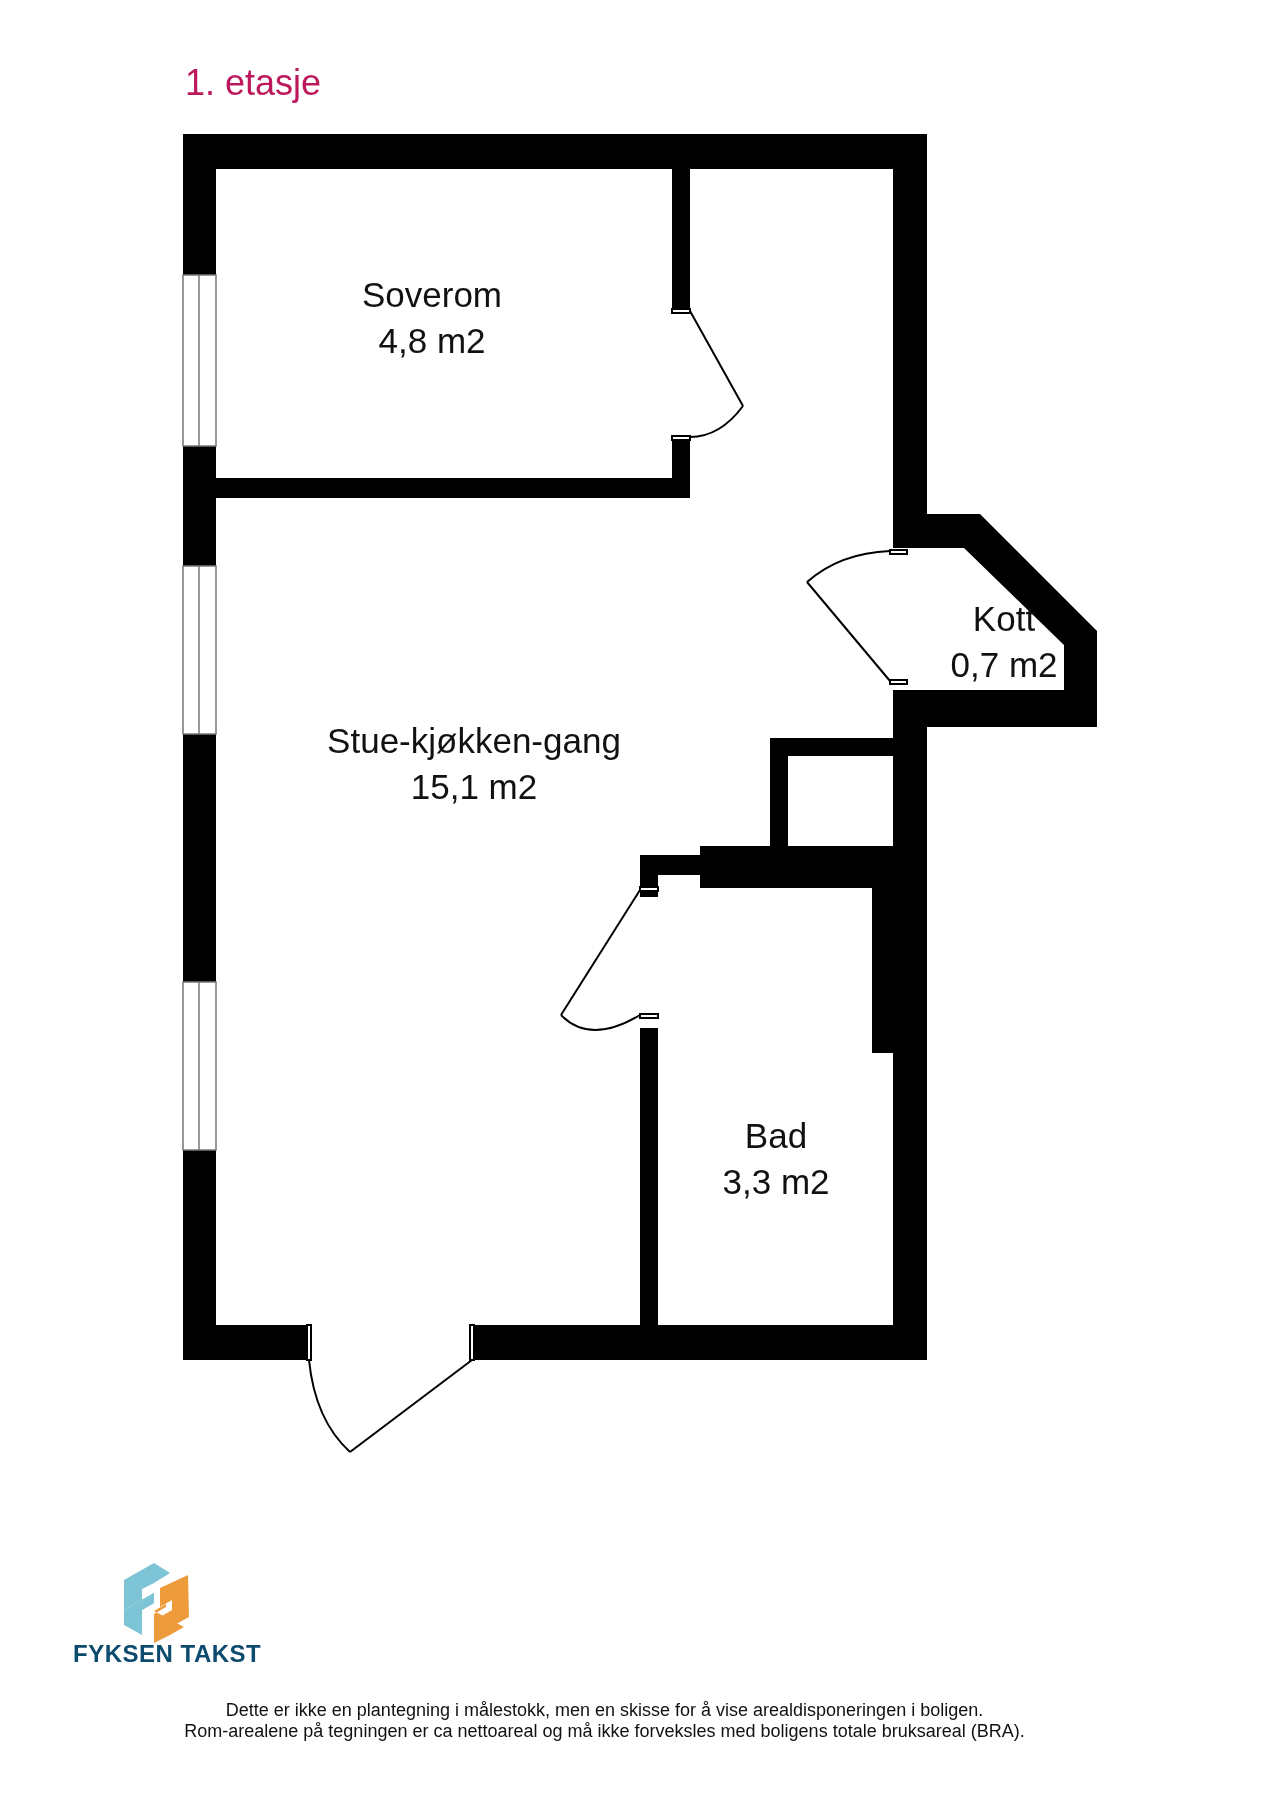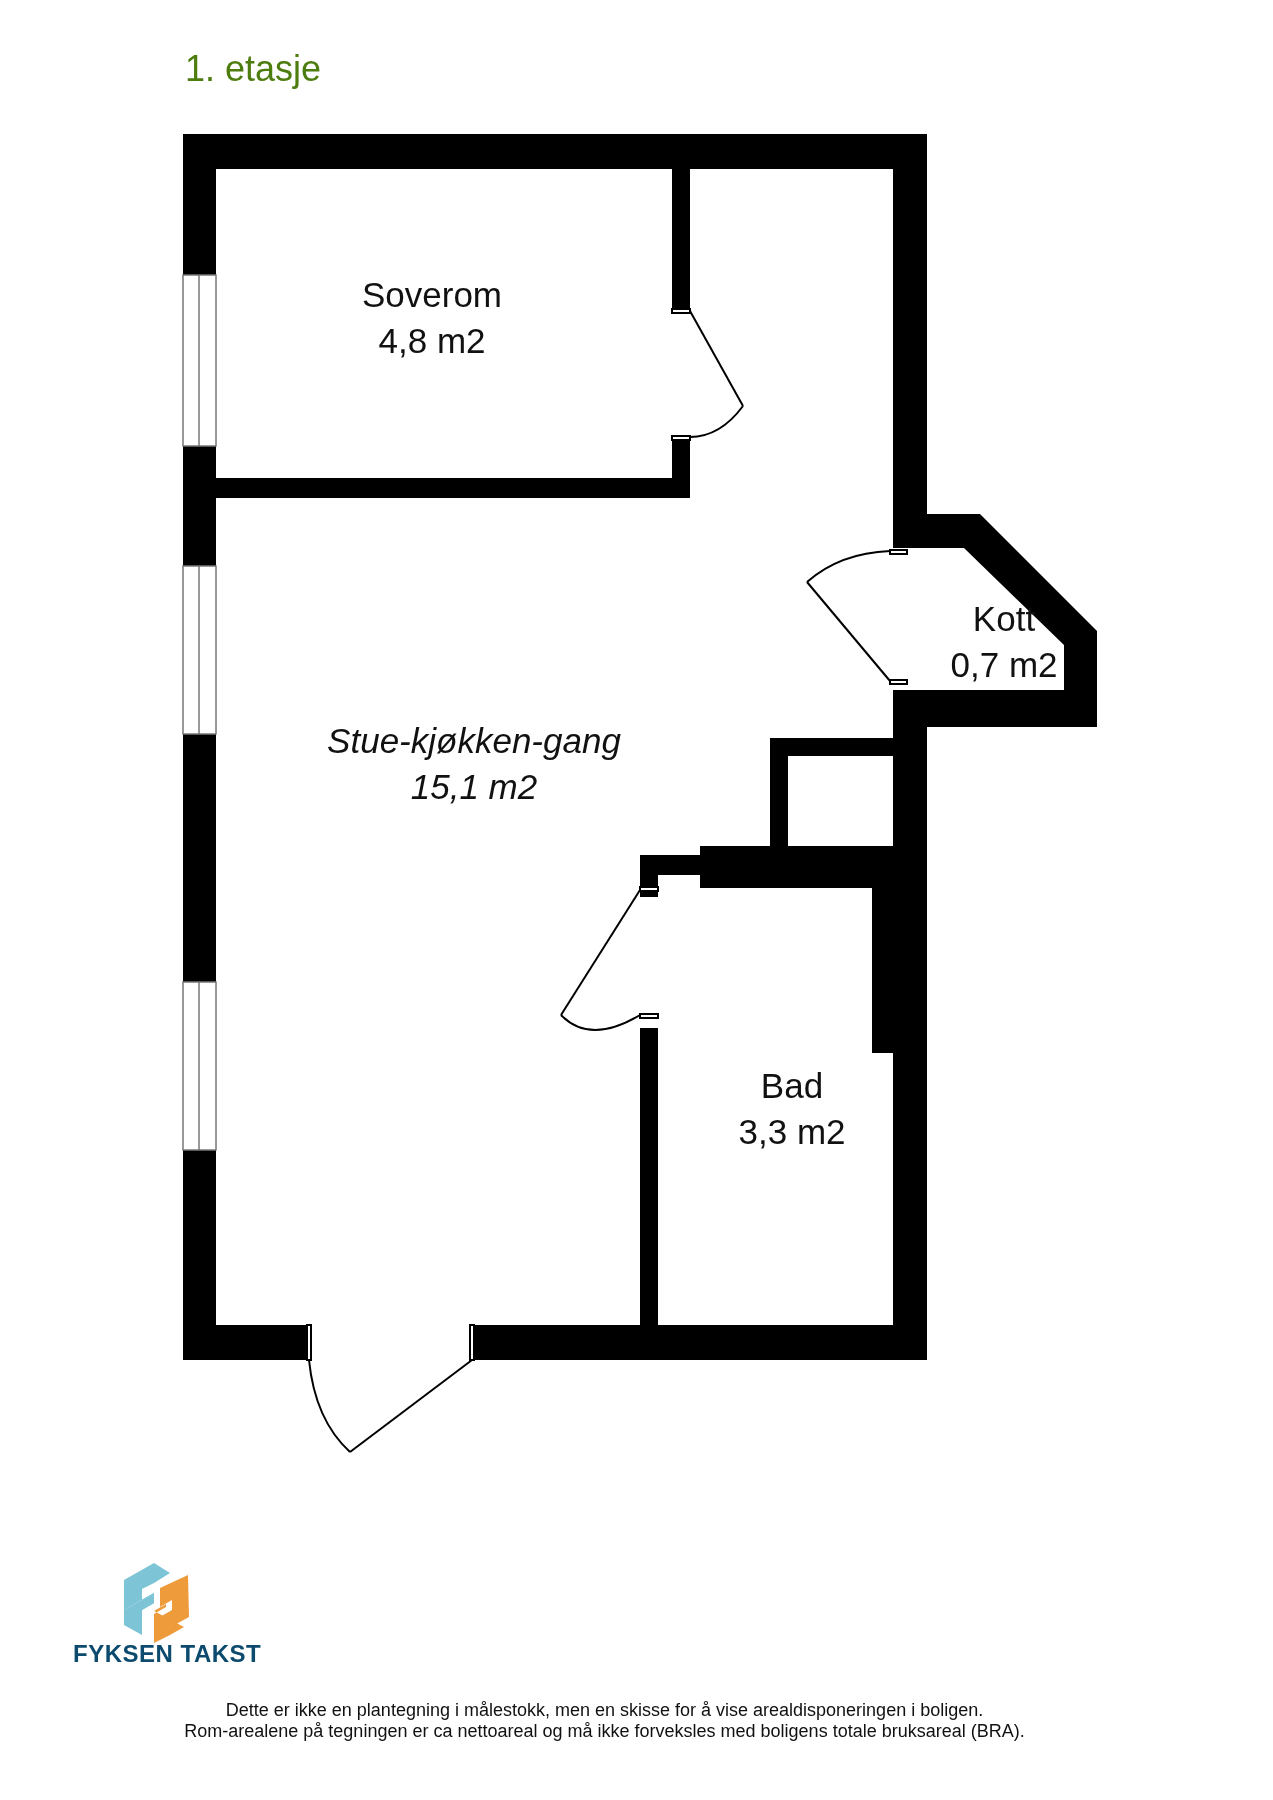--- a/index.html
+++ b/index.html
@@ -1,17 +1,17 @@
 <!DOCTYPE html>
 <html><head>
 <meta charset="utf-8">
 <style>
   html, body { margin:0; padding:0; background:#ffffff; }
   body { width:1273px; height:1800px; position:relative; overflow:hidden; font-family:"Liberation Sans", sans-serif; }
-  .floor-title { position:absolute; left:185px; top:48px; font-size:36px; color:#4d7c0f; }
+  .floor-title { position:absolute; left:185px; top:62px; font-size:36px; color:#be185d; }
   svg.plan { position:absolute; left:0; top:0; }
   .room-label { position:absolute; text-align:center; font-size:35px; line-height:46px; color:#111; transform:translateX(-50%); white-space:nowrap; }
   .logo { position:absolute; left:62px; top:1555px; width:200px; height:110px; }
   .brand { position:absolute; left:73px; top:1640px; font-size:24px; font-weight:bold; color:#0c4a6e; letter-spacing:0.5px; }
   .disclaimer { position:absolute; left:0; width:1209px; top:1700px; text-align:center; font-size:18px; line-height:21px; color:#111; }
 </style>
 </head>
 <body>
 
 <div class="floor-title">1. etasje</div>
@@ -93,25 +93,25 @@
 </svg>
 
 <div class="room-label" style="left:432px; top:272px;">
   <div>Soverom</div>
   <div>4,8 m2</div>
 </div>
 <div class="room-label" style="left:1004px; top:596px;">
   <div>Kott</div>
   <div>0,7 m2</div>
 </div>
-<div class="room-label" style="left:474px; top:718px;font-style:italic;">
+<div class="room-label" style="left:474px; top:718px;">
   <div>Stue-kjøkken-gang</div>
   <div>15,1 m2</div>
 </div>
-<div class="room-label" style="left:776px; top:1063px;margin-left:16px;">
+<div class="room-label" style="left:776px; top:1113px;">
   <div>Bad</div>
   <div>3,3 m2</div>
 </div>
 
 <svg class="logo" viewBox="0 0 200 110">
   <polygon points="62,25 92,8 108,18 92,28 80,34 80,55 92,48 92,38 62,55" fill="#7cc4d6"></polygon>
   <polygon points="62,55 92,38 92,48 80,55 80,80 62,70" fill="#7cc4d6"></polygon>
   <polygon points="98,33 126,20 127,62 98,78 98,62 110,55 110,45 98,52" fill="#ee9b3c"></polygon>
   <polygon points="92,56 104,49 104,52 92,59 92,88 108,80 122,72" fill="#ee9b3c"></polygon>
 </svg>

